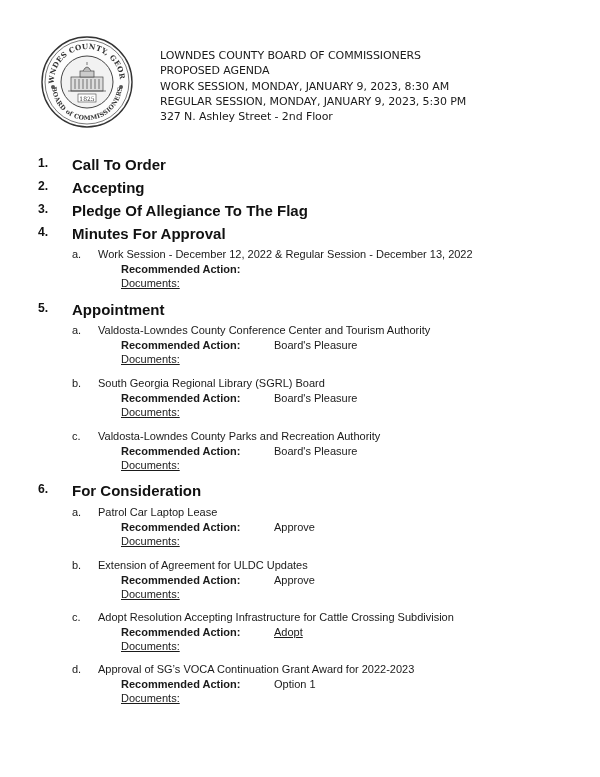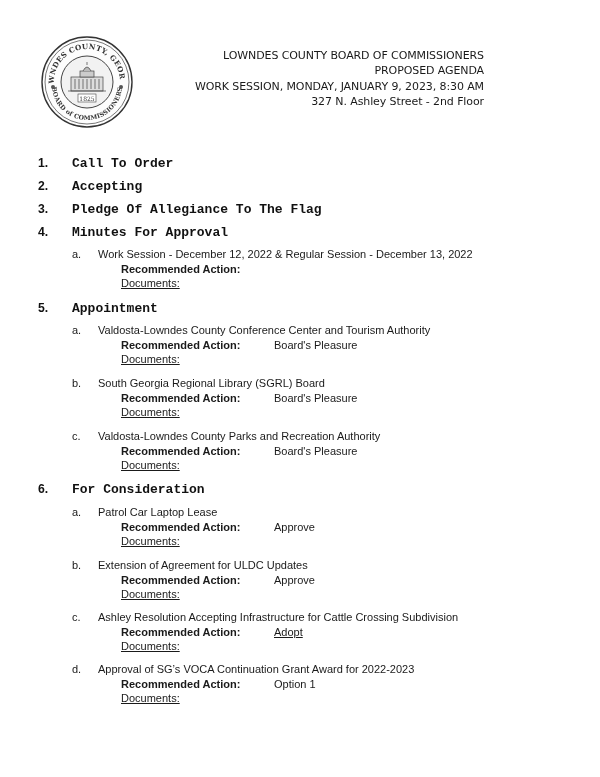--- a/index.html
+++ b/index.html
@@ -1,23 +1,23 @@
 <!DOCTYPE html>
 <html><head>
 <meta charset="utf-8">
 <style>
   html, body { margin: 0; padding: 0; background: #ffffff; }
   body { width: 600px; height: 777px; position: relative; overflow: hidden; color: #111; font-family: "Liberation Sans", sans-serif; }
   .page { position: absolute; left: 0; top: 0; width: 600px; height: 777px; }
   .seal { position: absolute; left: 40px; top: 35px; width: 94px; height: 94px; }
-  .header { position: absolute; left: 160px; top: 48px; width: 324px; text-align: right; font-family: "DejaVu Sans", sans-serif; font-size: 11px; line-height: 15.3px; color: #1a1a1a; letter-spacing: -0.1px; }
+  .header { position: absolute; left: 160px; top: 48px; width: 324px; text-align: left; font-family: "DejaVu Sans", sans-serif; font-size: 11px; line-height: 15.3px; color: #1a1a1a; letter-spacing: -0.1px; }
   .header div { white-space: nowrap; }
   .section { position: absolute; left: 0; width: 600px; }
   .sec-num { position: absolute; left: 38px; font-weight: bold; font-size: 12.2px; }
-  .sec-title { position: absolute; left: 72px; font-weight: bold; font-size: 13px; white-space: nowrap; font-family: Liberation Mono, monospace; }
+  .sec-title { position: absolute; left: 72px; font-weight: bold; font-size: 15px; white-space: nowrap; }
   .sub { position: absolute; left: 0; width: 600px; font-size: 11px; color: #1a1a1a; }
   .sub-letter { position: absolute; left: 72px; }
   .sub-text { position: absolute; left: 98px; white-space: nowrap; }
   .ra-label { position: absolute; left: 121px; white-space: nowrap; font-weight: bold; }
   .ra-value { position: absolute; left: 247px; white-space: nowrap; padding-left: 27px; }
   .doc-label { position: absolute; left: 121px; white-space: nowrap; text-decoration: underline; }
 </style>
 </head>
 <body>
 
@@ -57,20 +57,21 @@
       <text x="47" y="65.5" font-family="DejaVu Serif, serif" font-size="6" text-anchor="middle" fill="#333">1825</text>
       <circle cx="13" cy="52" r="2" fill="#555"></circle>
       <circle cx="81" cy="52" r="2" fill="#555"></circle>
     </svg>
   </div>
 
   <div class="header">
     <div>LOWNDES COUNTY BOARD OF COMMISSIONERS</div>
     <div>PROPOSED AGENDA</div>
     <div>WORK SESSION, MONDAY, JANUARY 9, 2023, 8:30 AM</div>
+    <div>REGULAR SESSION, MONDAY, JANUARY 9, 2023, 5:30 PM</div>
     <div>327 N. Ashley Street - 2nd Floor</div>
   </div>
 
   <div class="section" style="top:156px;">
     <span class="sec-num">1.</span>
     <span class="sec-title">Call To Order</span>
   </div>
 
   <div class="section" style="top:179px;">
     <span class="sec-num">2.</span>
@@ -133,21 +134,21 @@
   </div>
   <div class="sub" style="top:559px;">
     <span class="sub-letter">b.</span>
     <span class="sub-text">Extension of Agreement for ULDC Updates</span>
     <span class="ra-label" style="top:14.5px;">Recommended Action:</span>
     <span class="ra-value" style="top:14.5px;">Approve</span>
     <span class="doc-label" style="top:29px;">Documents:</span>
   </div>
   <div class="sub" style="top:611px;">
     <span class="sub-letter">c.</span>
-    <span class="sub-text">Ashley Resolution Accepting Infrastructure for Cattle Crossing Subdivision</span>
+    <span class="sub-text">Adopt Resolution Accepting Infrastructure for Cattle Crossing Subdivision</span>
     <span class="ra-label" style="top:14.5px;">Recommended Action:</span>
     <span class="ra-value" style="top:14.5px;text-decoration:underline;">Adopt</span>
     <span class="doc-label" style="top:29px;">Documents:</span>
   </div>
   <div class="sub" style="top:663px;">
     <span class="sub-letter">d.</span>
     <span class="sub-text">Approval of SG’s VOCA Continuation Grant Award for 2022-2023</span>
     <span class="ra-label" style="top:14.5px;">Recommended Action:</span>
     <span class="ra-value" style="top:14.5px;text-align:right;">Option 1</span>
     <span class="doc-label" style="top:29px;">Documents:</span>

